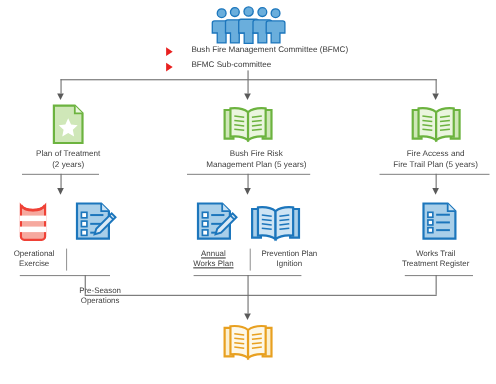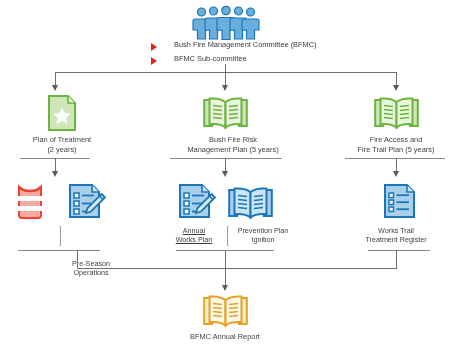--- a/index.html
+++ b/index.html
@@ -164,20 +164,24 @@
   <div class="arrowhead" style="left:392.5px;top:171px;"></div>
 
   <div class="icon" style="left:15px;top:183px;">
     <svg width="30" height="38" viewBox="0 0 30 38">
       <path d="M4 4 q3 4 11 4 q8 0 11-4 v28 a3 3 0 0 1 -3 3 h-16 a3 3 0 0 1 -3-3 z" fill="#f6a99f" stroke="#ef4136" stroke-width="2"></path>
       <rect x="3" y="13" width="24" height="5" fill="#ffffff"></rect>
       <rect x="3" y="23" width="24" height="5" fill="#ffffff"></rect>
       <path d="M4 3.5 q3 4.5 11 4.5 q8 0 11-4.5" fill="none" stroke="#ef4136" stroke-width="2.4"></path>
     </svg>
   </div>
+  <div class="label-sm" style="left:3px;top:226px;width:56px;">
+    <div>Operational</div>
+    <div>Exercise</div>
+  </div>
 
   <div class="icon" style="left:68px;top:183px;">
     <svg width="38" height="38" viewBox="0 0 38 38">
       <path d="M2 2 h22 l7 7 v25 h-29 z" fill="#a9cfe9" stroke="#1c76bc" stroke-width="2"></path>
       <path d="M24 2 v7 h7" fill="#cde4f4" stroke="#1c76bc" stroke-width="1.6"></path>
       <g fill="#ffffff" stroke="#1c76bc" stroke-width="1.5">
         <rect x="6" y="10" width="5" height="5"></rect>
         <rect x="6" y="18" width="5" height="5"></rect>
         <rect x="6" y="26" width="5" height="5"></rect>
       </g>
@@ -291,17 +295,14 @@
           <line x1="10" y1="13.5" x2="19" y2="14.5"></line>
         <line x1="10" y1="17.5" x2="19" y2="18.5"></line>
           <line x1="10" y1="21.5" x2="19" y2="22.5"></line>
         <line x1="26" y1="10.5" x2="35" y2="9.5"></line>
           <line x1="26" y1="14.5" x2="35" y2="13.5"></line>
         <line x1="26" y1="18.5" x2="35" y2="17.5"></line>
           <line x1="26" y1="22.5" x2="35" y2="21.5"></line>
       </g>
     </svg>
   </div>
-  <div class="label" style="left:165px;top:332px;width:120px;">
-    <div>BFMC Annual Report</div>
-  </div>
 
 </div>
 
 </body></html>

